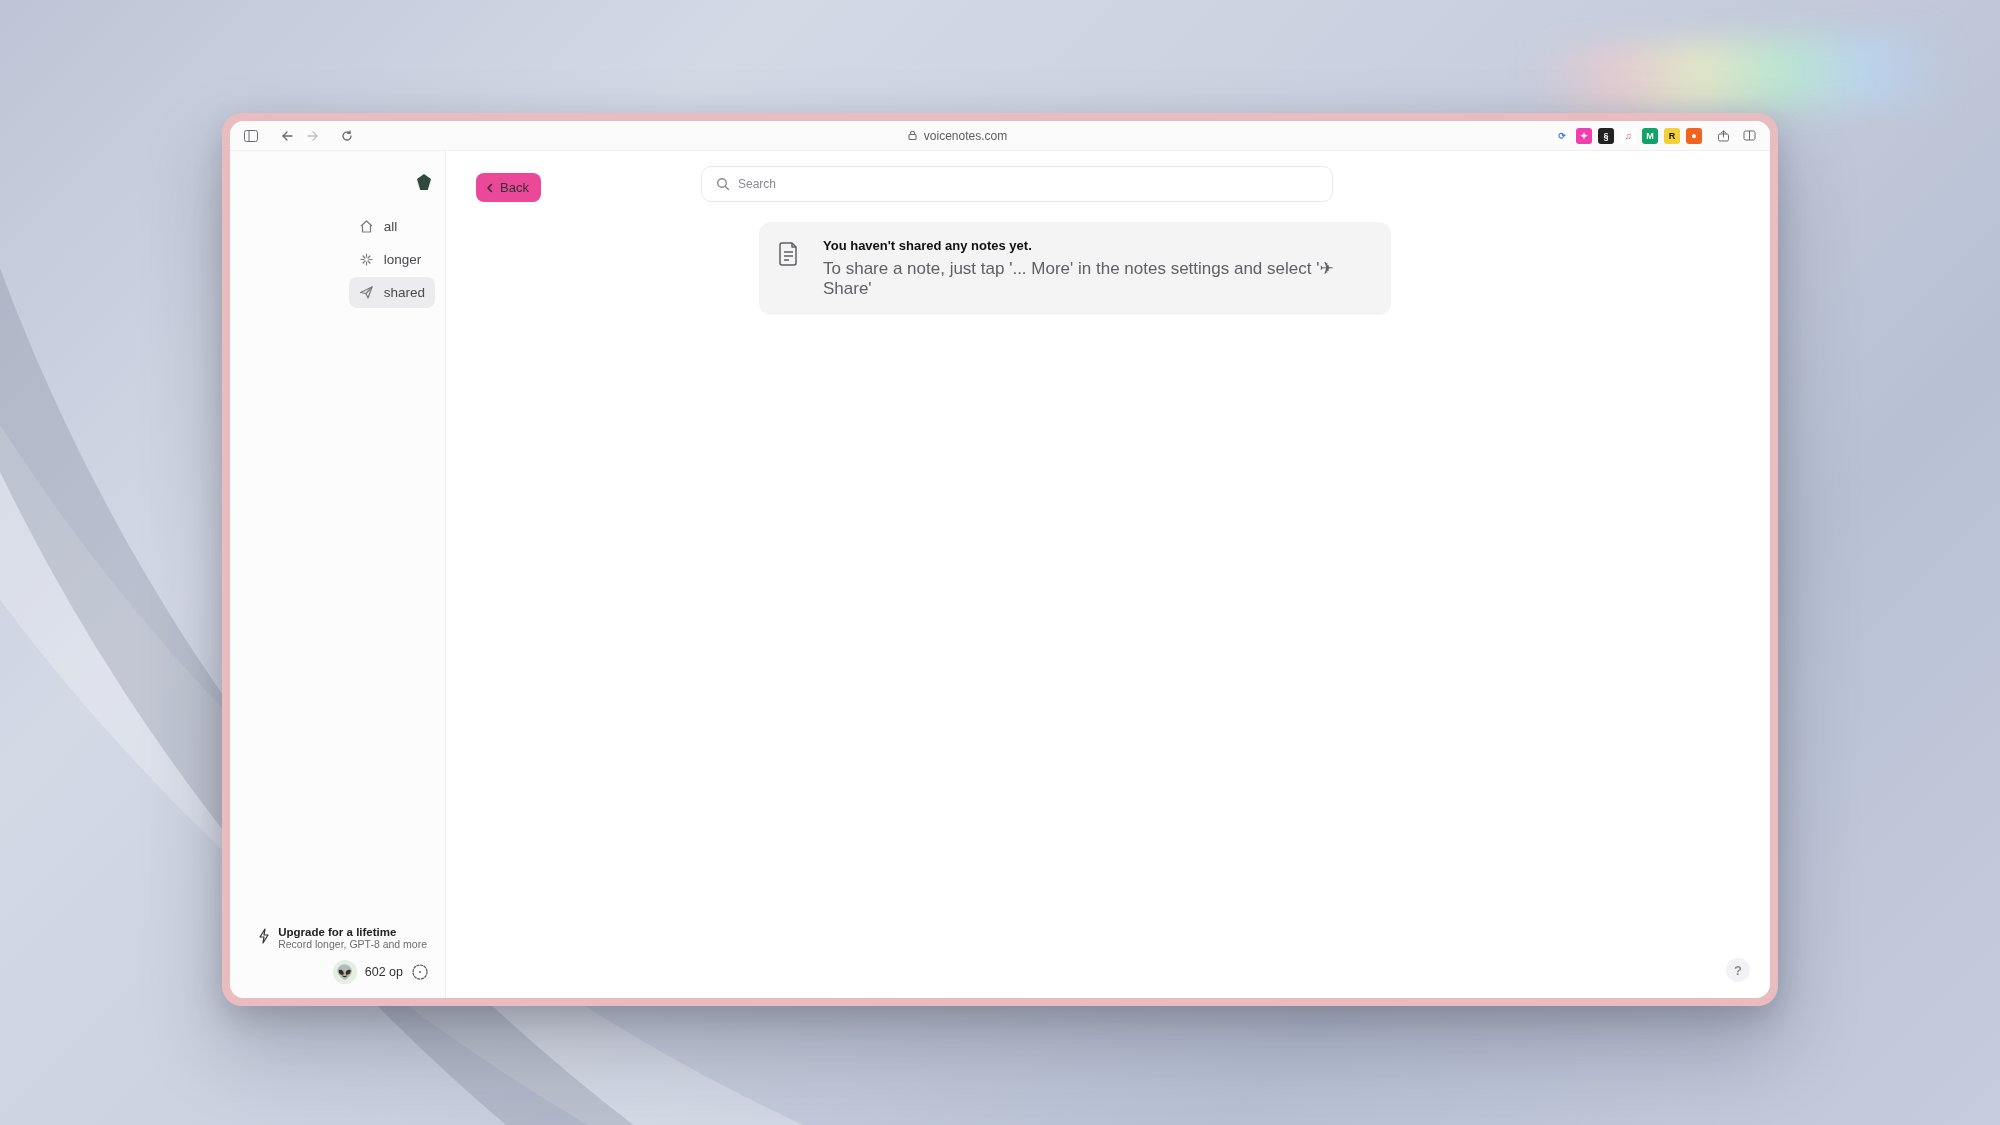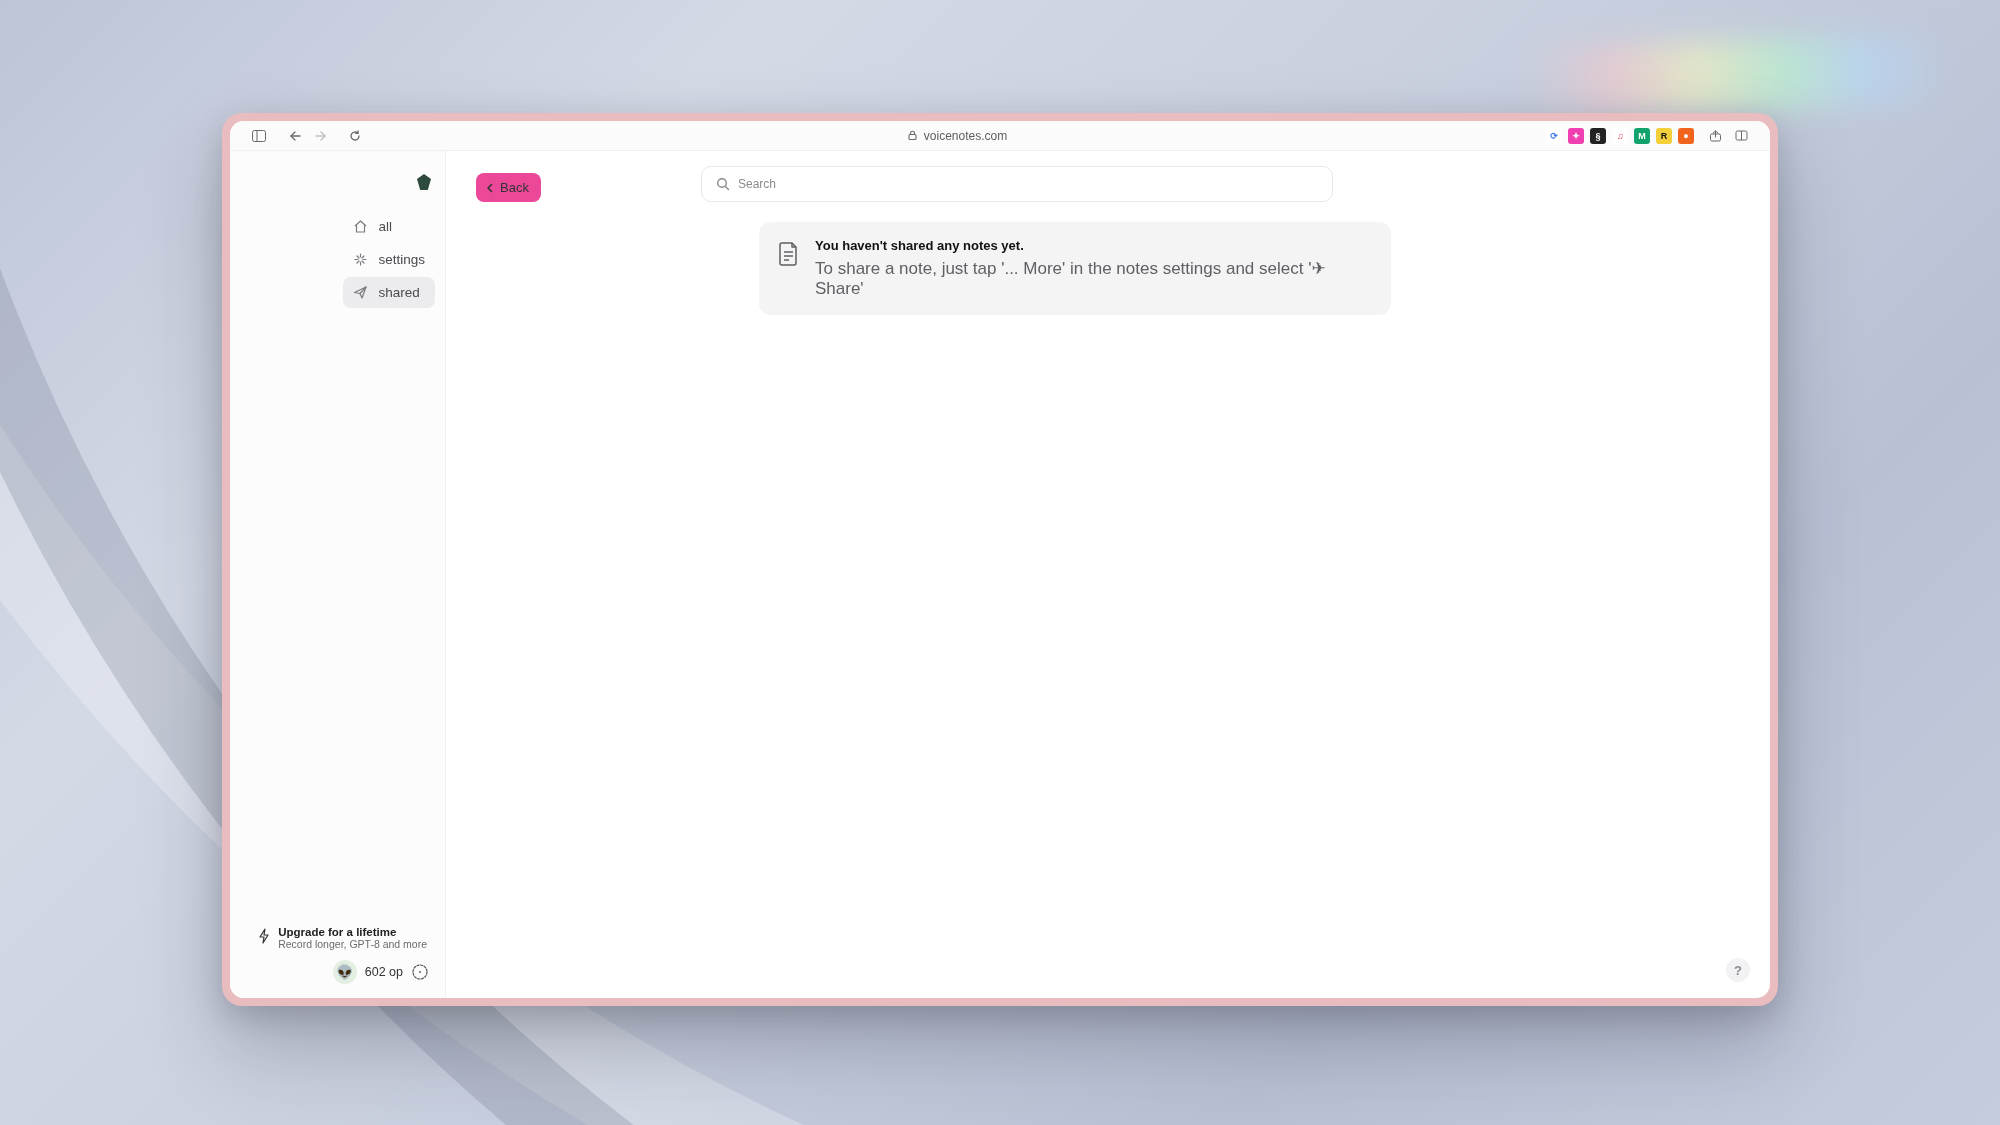--- a/index.html
+++ b/index.html
@@ -55,21 +55,21 @@
       overflow: hidden;
     }
 
     
     .toolbar {
       height: 30px;
       background: #fbfbfb;
       border-bottom: 1px solid #f0f0f0;
       display: flex;
       align-items: center;
-      padding: 0 16px;
+      padding: 0 8px;
     }
     .tb-btn {
       width: 26px; height: 22px;
       display: inline-flex; align-items: center; justify-content: center;
       color: #6a6a6e;
       cursor: default;
       border-radius: 4px;
       font-size: 12px;
     }
     .tb-btn.disabled { color: #c0c0c4; }
@@ -154,21 +154,21 @@
       border: 0; outline: 0; flex: 1; font-size: 12px; color: #b91c1c; background: transparent;
     }
     .search-wrap input::placeholder { color: #8a8a8f; }
 
     .notice {
       margin-left: 283px;
       width: 632px;
       background: #f4f4f5;
       border-radius: 12px;
       padding: 16px 18px;
-      display: flex; gap: 14px; align-items: flex-start;
+      display: flex; gap: 22px; align-items: flex-start;
     }
     .notice-icon {
       width: 24px; height: 28px; color: #5f5f64; flex: 0 0 auto; margin-top: 2px;
     }
     .notice .t1 { font-size: 13px; font-weight: 600; color: #111; margin-bottom: 5px; }
     .notice .t2 { font-size: 17px; color: #5f5f64; }
 
     .help-fab {
       position: absolute;
       right: 28px; bottom: 24px;
@@ -271,21 +271,21 @@
                 </svg>
               </span>
               <span>all</span>
             </div>
             <div class="nav-item">
               <span class="nav-icon">
                 <svg width="15" height="15" viewBox="0 0 15 15" fill="none" stroke="currentColor" stroke-width="1.2" stroke-linejoin="round" stroke-linecap="round">
                   <path d="M7.5 2v3M7.5 10v3M2 7.5h3M10 7.5h3M4 4l2 2M9 9l2 2M11 4l-2 2M6 9l-2 2"></path>
                 </svg>
               </span>
-              <span>settings</span>
+              <span>longer</span>
             </div>
             <div class="nav-item active">
               <span class="nav-icon">
                 <svg width="15" height="15" viewBox="0 0 15 15" fill="none" stroke="currentColor" stroke-width="1.2" stroke-linejoin="round" stroke-linecap="round">
                   <path d="M1.5 7.5 L13 2 L9 13 L7 8.5 Z"></path>
                   <line x1="7" y1="8.5" x2="13" y2="2"></line>
                 </svg>
               </span>
               <span>shared</span>
             </div>

